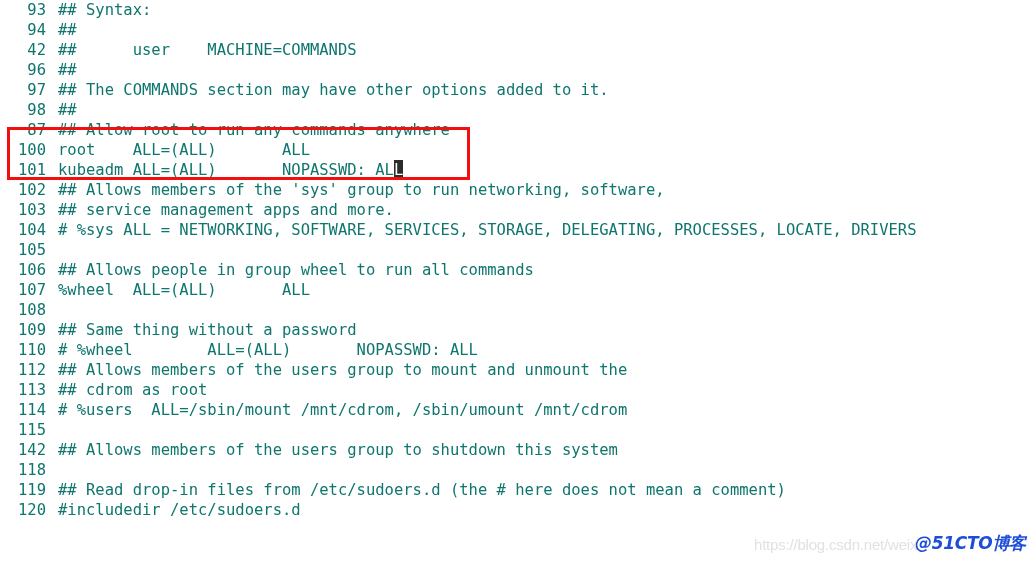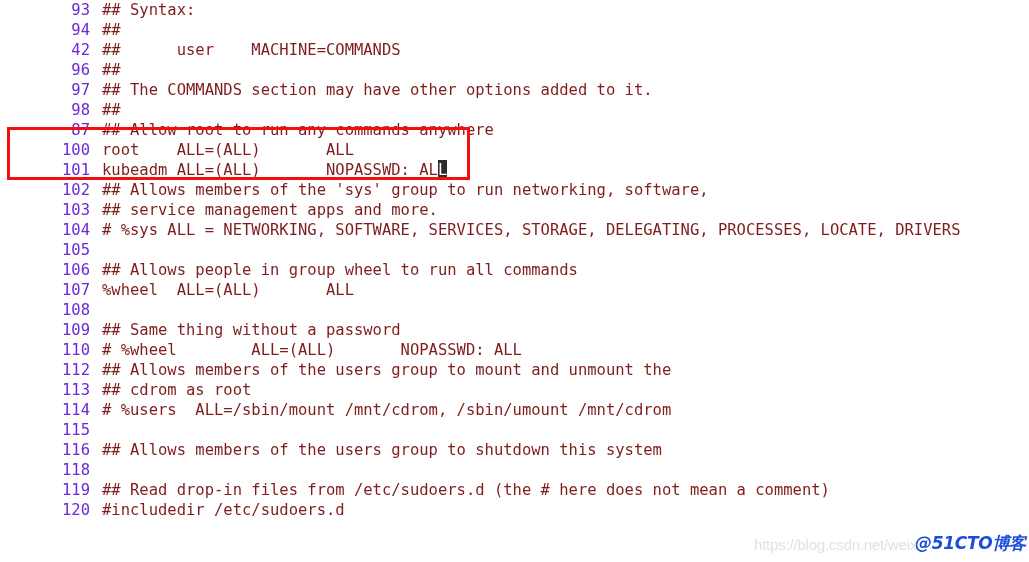--- a/index.html
+++ b/index.html
@@ -33,36 +33,35 @@
     letter-spacing: 0px;
     display: flex;
     align-items: center;
   }
 
   .lineno {
     display: inline-block;
     width: 46px;
     min-width: 46px;
     text-align: right;
-    color: #6d28d9;
+    color: #0f766e;
     font-size: 15.5px;
     line-height: 20px;
     font-family: "DejaVu Sans Mono", "Liberation Mono", monospace;
-    margin-left: 44px;
     -webkit-font-smoothing: none;
   }
 
   .gutter-gap {
     display: inline-block;
     width: 12px;
     min-width: 12px;
   }
 
   .code-text {
-    color: #7f1d1d;
+    color: #0f766e;
     white-space: pre;
     font-size: 15.5px;
     line-height: 20px;
     font-family: "DejaVu Sans Mono", "Liberation Mono", monospace;
   }
 
   
   .cursor-cell {
     background: #2b2b2b;
     color: #ffffff;
@@ -128,21 +127,21 @@
       <div class="code-line"><span class="lineno">105</span><span class="gutter-gap"></span><span class="code-text"></span></div>
       <div class="code-line"><span class="lineno">106</span><span class="gutter-gap"></span><span class="code-text">## Allows people in group wheel to run all commands</span></div>
       <div class="code-line"><span class="lineno">107</span><span class="gutter-gap"></span><span class="code-text">%wheel  ALL=(ALL)       ALL</span></div>
       <div class="code-line"><span class="lineno">108</span><span class="gutter-gap"></span><span class="code-text"></span></div>
       <div class="code-line"><span class="lineno">109</span><span class="gutter-gap"></span><span class="code-text">## Same thing without a password</span></div>
       <div class="code-line"><span class="lineno">110</span><span class="gutter-gap"></span><span class="code-text"># %wheel        ALL=(ALL)       NOPASSWD: ALL</span></div>
       <div class="code-line"><span class="lineno">112</span><span class="gutter-gap"></span><span class="code-text">## Allows members of the users group to mount and unmount the</span></div>
       <div class="code-line"><span class="lineno">113</span><span class="gutter-gap"></span><span class="code-text">## cdrom as root</span></div>
       <div class="code-line"><span class="lineno">114</span><span class="gutter-gap"></span><span class="code-text"># %users  ALL=/sbin/mount /mnt/cdrom, /sbin/umount /mnt/cdrom</span></div>
       <div class="code-line"><span class="lineno">115</span><span class="gutter-gap"></span><span class="code-text"></span></div>
-      <div class="code-line"><span class="lineno">116</span><span class="gutter-gap"></span><span class="code-text">## Allows members of the users group to shutdown this system</span></div>
+      <div class="code-line"><span class="lineno">142</span><span class="gutter-gap"></span><span class="code-text">## Allows members of the users group to shutdown this system</span></div>
       <div class="code-line"><span class="lineno">118</span><span class="gutter-gap"></span><span class="code-text"></span></div>
       <div class="code-line"><span class="lineno">119</span><span class="gutter-gap"></span><span class="code-text">## Read drop-in files from /etc/sudoers.d (the # here does not mean a comment)</span></div>
       <div class="code-line"><span class="lineno">120</span><span class="gutter-gap"></span><span class="code-text">#includedir /etc/sudoers.d</span></div>
     </div>
   <div id="annotation-box" style="left: 7px; top: 127px; width: 463px; height: 53px; border-color: rgb(244, 15, 15);"></div>
   <div class="watermark" id="watermark-url">https://blog.csdn.net/weix</div>
   <div class="watermark" id="watermark-brand">@51CTO博客</div>
 </div>
 
 </body></html>

